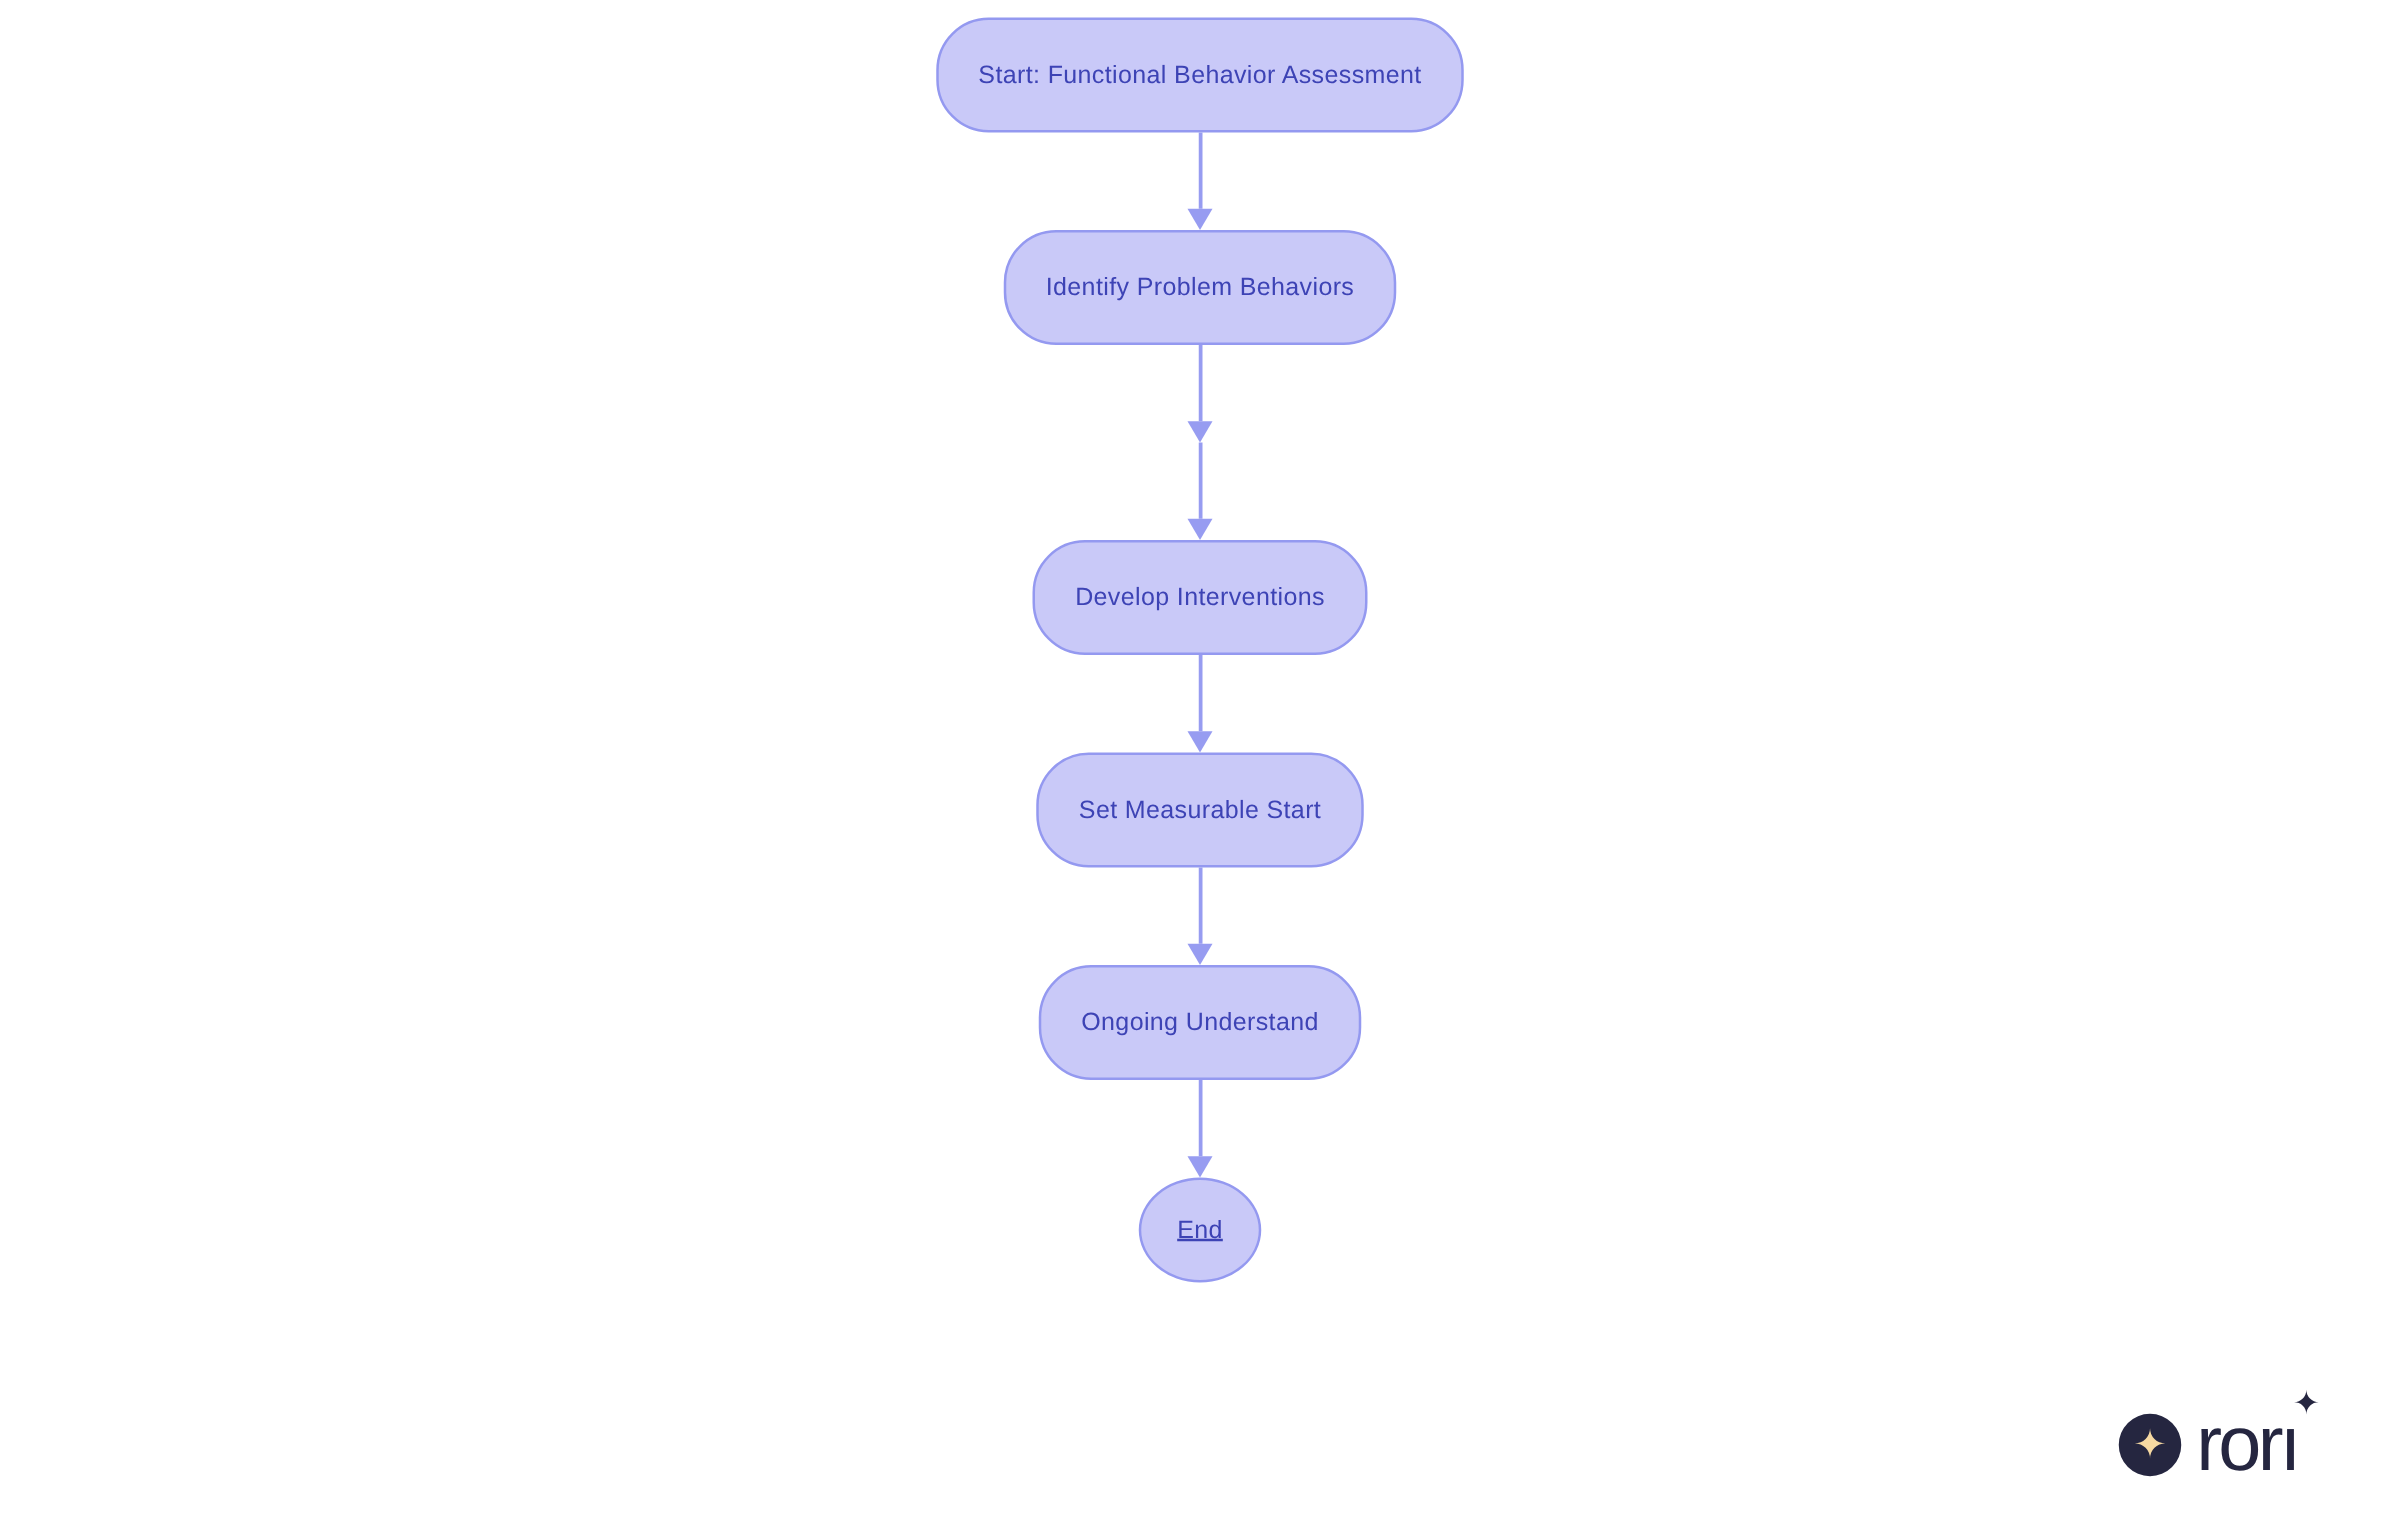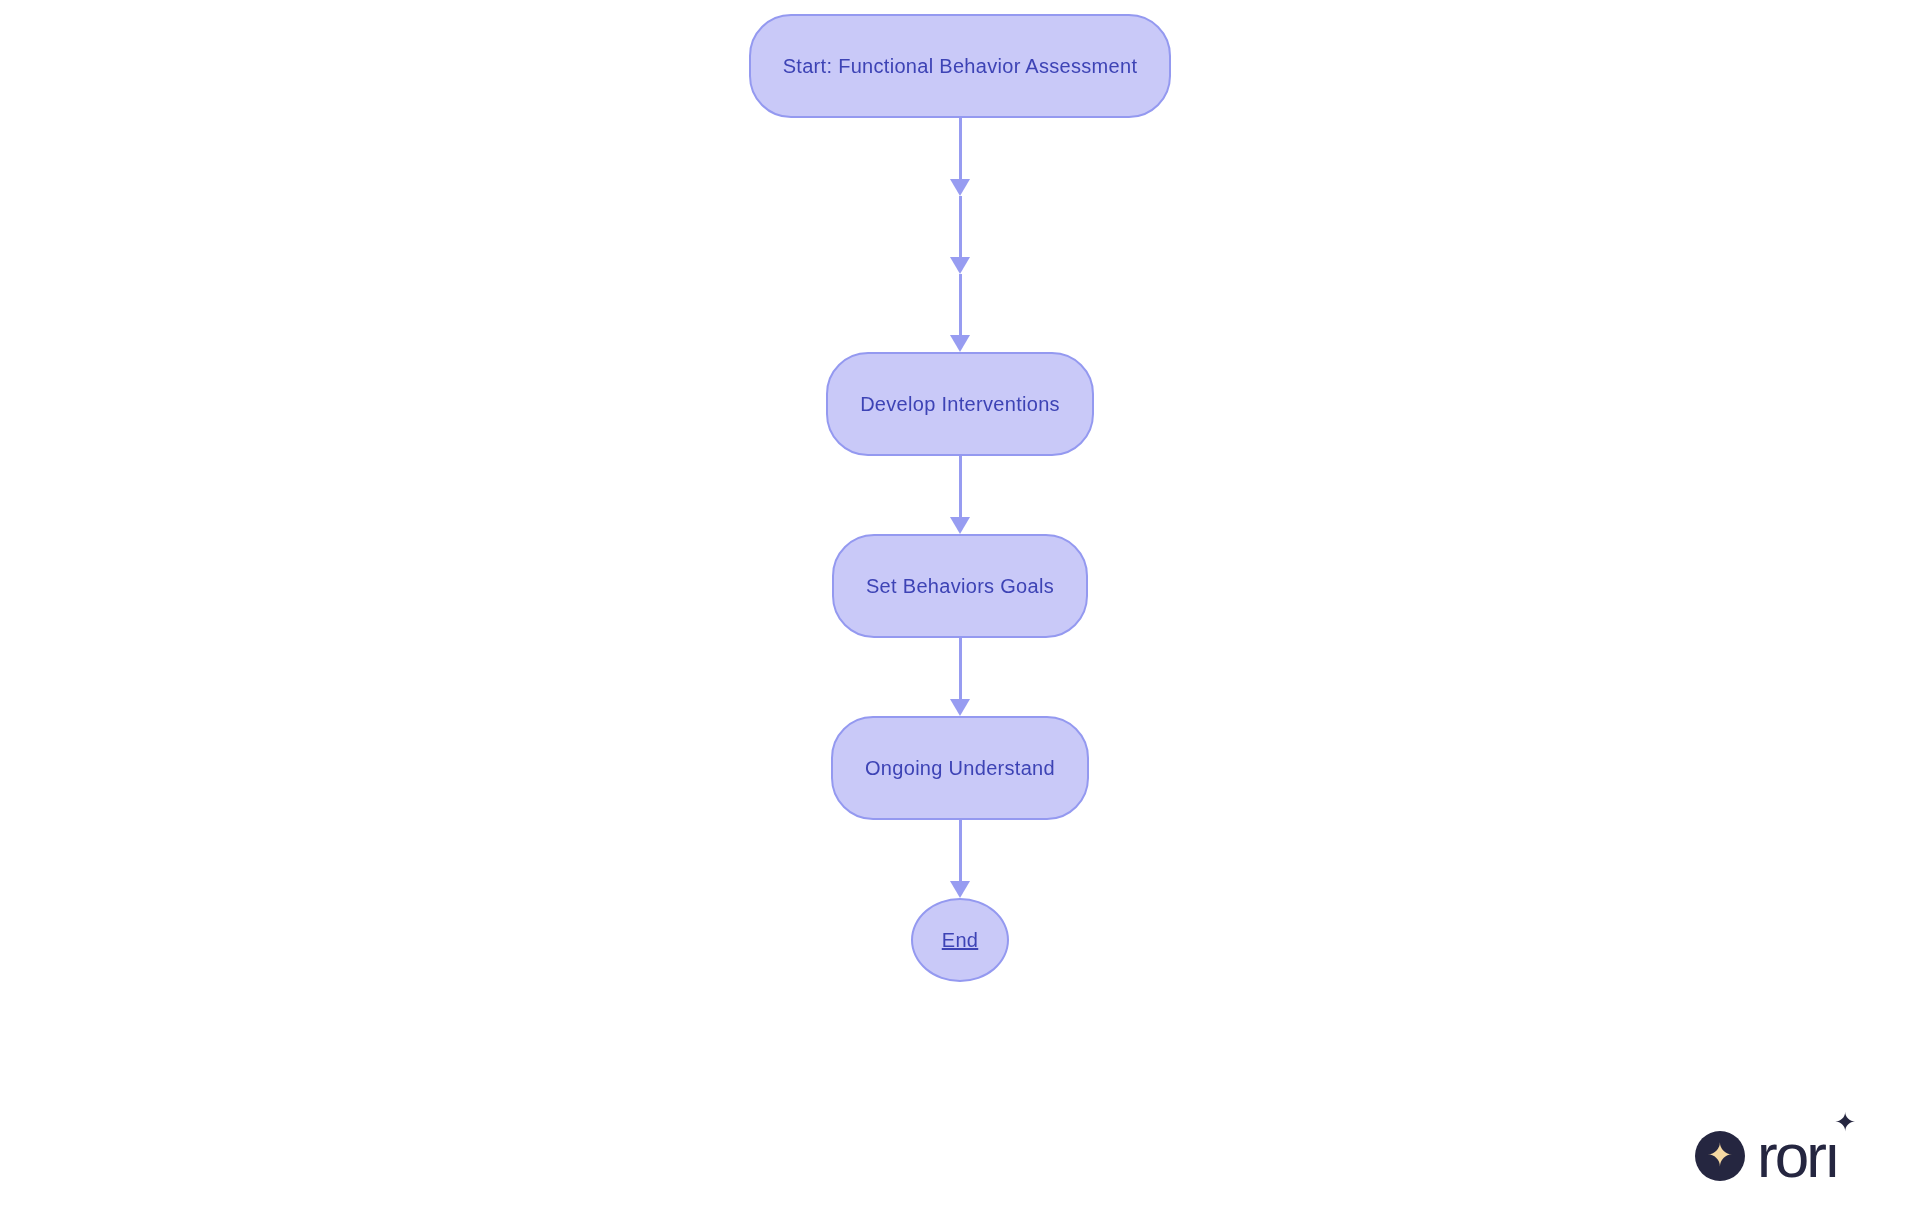--- a/index.html
+++ b/index.html
@@ -23,21 +23,21 @@
     width: 1920px; height: 1215px;
   }
   .flow {
     position: absolute;
     left: 0; right: 0; top: 14px;
     display: flex;
     flex-direction: column;
     align-items: center;
   }
   .node {
-    height: 104px;
+    height: 92px;
     padding: 0 32px;
     border-radius: 42px;
     background: var(--node-fill);
     border: 2px solid var(--node-border);
     color: var(--node-text);
     font-size: 20px;
     letter-spacing: 0.3px;
     display: flex;
     align-items: center;
     justify-content: center;
@@ -112,40 +112,41 @@
 
   <div class="flow">
 
     <div class="node">Start: Functional Behavior Assessment</div>
 
     <div class="edge">
       <div class="line"></div>
       <div class="head"></div>
     </div>
 
+    <div class="node">Identify Problem Behaviors</div>
 
     <div class="edge">
       <div class="line"></div>
       <div class="head"></div>
     </div>
 
 
     <div class="edge">
       <div class="line"></div>
       <div class="head"></div>
     </div>
 
     <div class="node">Develop Interventions</div>
 
     <div class="edge">
       <div class="line"></div>
       <div class="head"></div>
     </div>
 
-    <div class="node">Set Behaviors Goals</div>
+    <div class="node">Set Measurable Start</div>
 
     <div class="edge">
       <div class="line"></div>
       <div class="head"></div>
     </div>
 
     <div class="node">Ongoing Understand</div>
 
     <div class="edge">
       <div class="line"></div>

